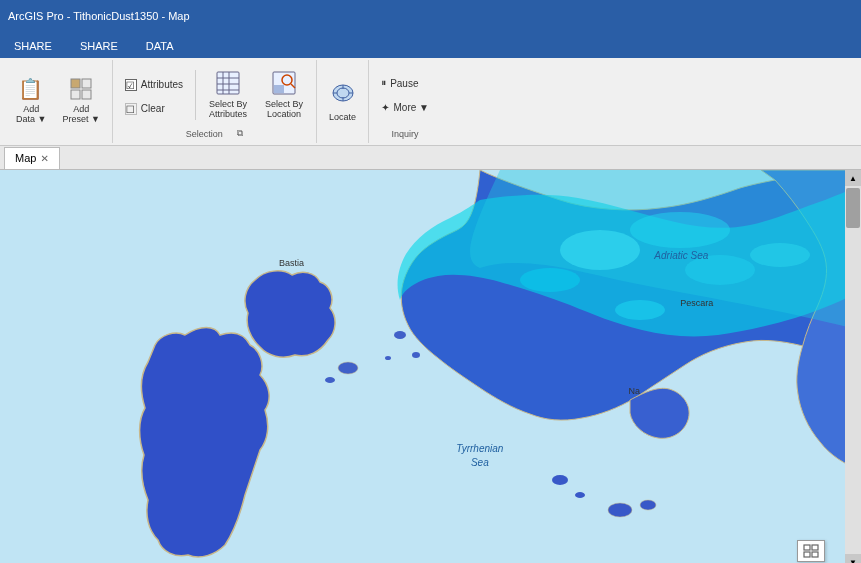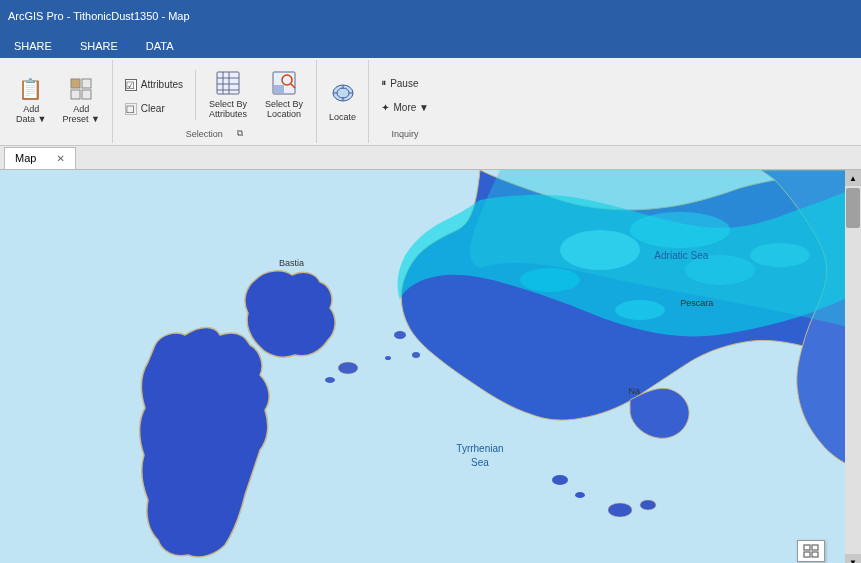--- a/index.html
+++ b/index.html
@@ -135,21 +135,21 @@
       padding-left: 4px;
     }
     .map-tab {
       background: white;
       border: 1px solid #bbb;
       border-bottom: none;
       padding: 2px 10px;
       font-size: 11px;
       display: flex;
       align-items: center;
-      gap: 20px;
+      gap: 4px;
       cursor: pointer;
       height: 22px;
     }
     .map-tab-close { font-size: 10px; color: #666; cursor: pointer; }
 
     
     .map-svg {
       position: absolute;
       top: 0; left: 0;
       width: 100%; height: 100%;
@@ -194,20 +194,21 @@
       padding: 0 6px;
       gap: 8px;
       font-size: 10px;
     }
 
     
     .map-label {
       position: absolute;
       color: #2060a0;
       font-size: 10px;
+      font-style: italic;
       text-align: center;
       pointer-events: none;
     }
     .map-city {
       position: absolute;
       color: #333;
       font-size: 9px;
       pointer-events: none;
     }
 

